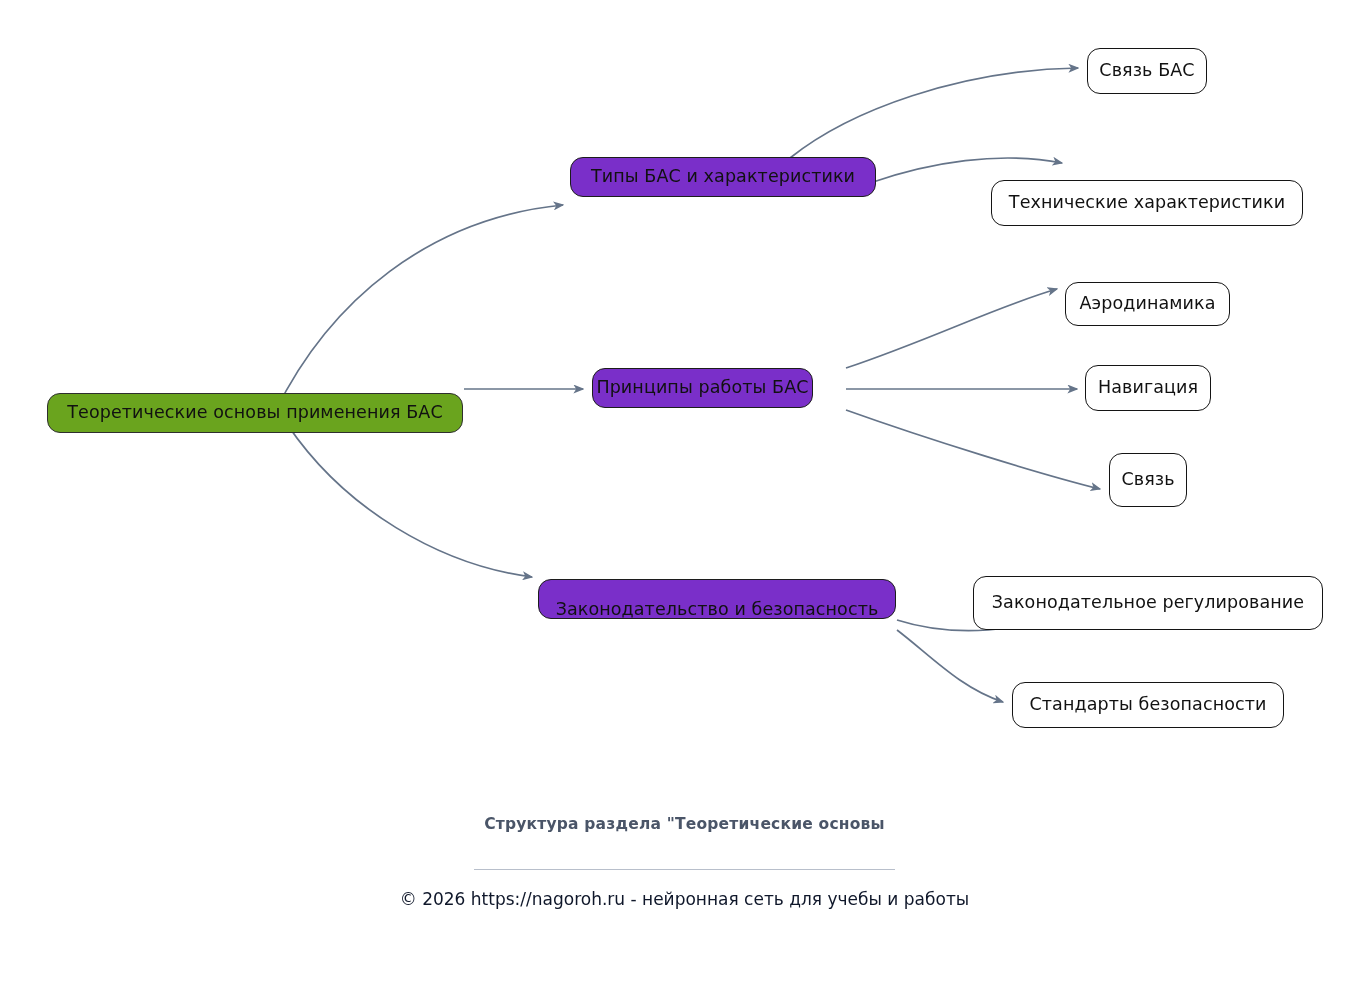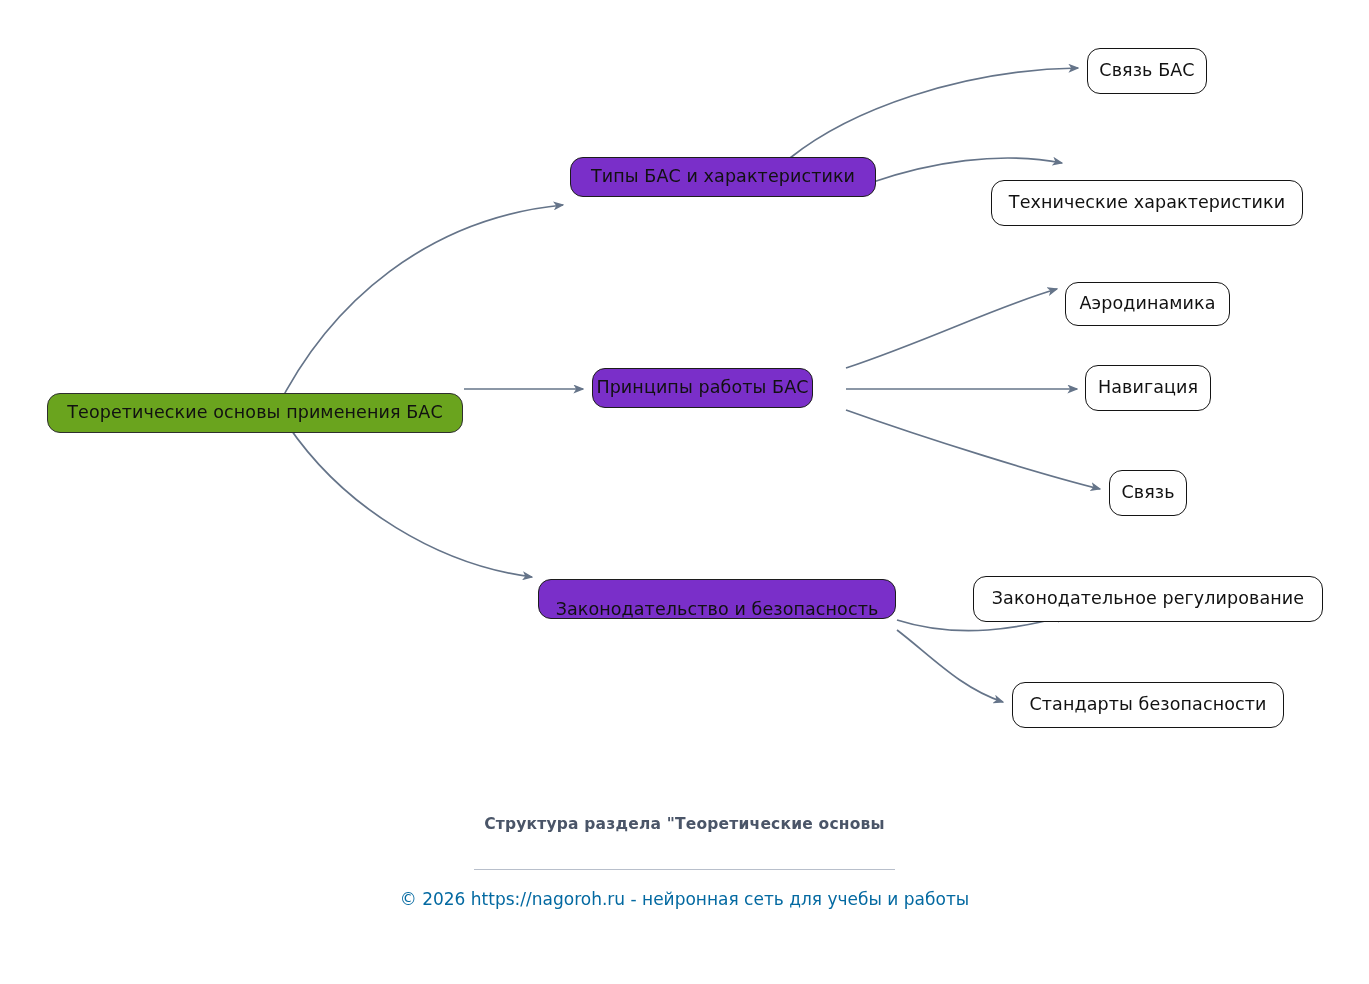--- a/index.html
+++ b/index.html
@@ -73,21 +73,21 @@
   .caption-rule {
     position: absolute;
     top: 869px;
     left: 474px;
     width: 421px;
     height: 1px;
     background: #b8bfcb;
   }
   .caption-copy {
     top: 888px;
-    color: #0369a1;
+    color: #0f172a;
     font-size: 17px;
     line-height: 22px;
   }
 </style>
 </head>
 <body>
 
 <div id="canvas">
 
   <svg class="edges" viewBox="0 0 1369 984" width="1369" height="984" xmlns="http://www.w3.org/2000/svg">
@@ -128,24 +128,24 @@
       </div>
       <div class="node leaf" style="left: 991px; top: 154px; width: 312px; height: 46px; margin-top: 26px;">
         <span>Технические характеристики</span>
       </div>
       <div class="node leaf" style="left: 1065px; top: 259px; width: 165px; height: 44px; margin-top: 23px;">
         <span>Аэродинамика</span>
       </div>
       <div class="node leaf" style="left: 1085px; top: 365px; width: 126px; height: 46px;">
         <span>Навигация</span>
       </div>
-      <div class="node leaf" style="left: 1109px; top: 470px; width: 78px; height: 46px;">
+      <div class="node leaf" style="left: 1109px; top: 453px; width: 78px; height: 54px;">
         <span>Связь</span>
       </div>
-      <div class="node leaf" style="left: 973px; top: 576px; width: 350px; height: 46px;">
+      <div class="node leaf" style="left: 973px; top: 576px; width: 350px; height: 54px;">
         <span>Законодательное регулирование</span>
       </div>
       <div class="node leaf" style="left: 1012px; top: 682px; width: 272px; height: 46px;">
         <span>Стандарты безопасности</span>
       </div>
     </div>
 
   <div class="caption caption-title">
     <span class="ln">Структура раздела "Теоретические основы</span>
   </div>

